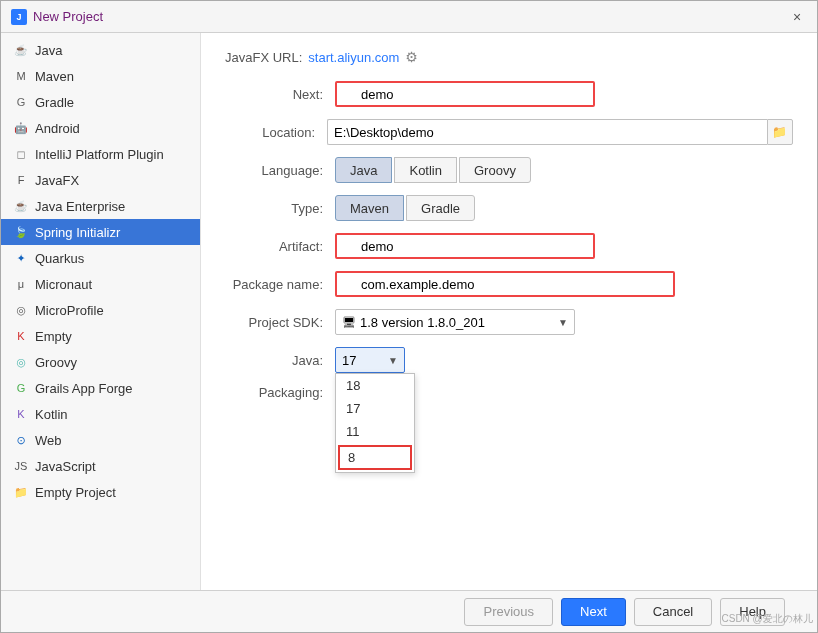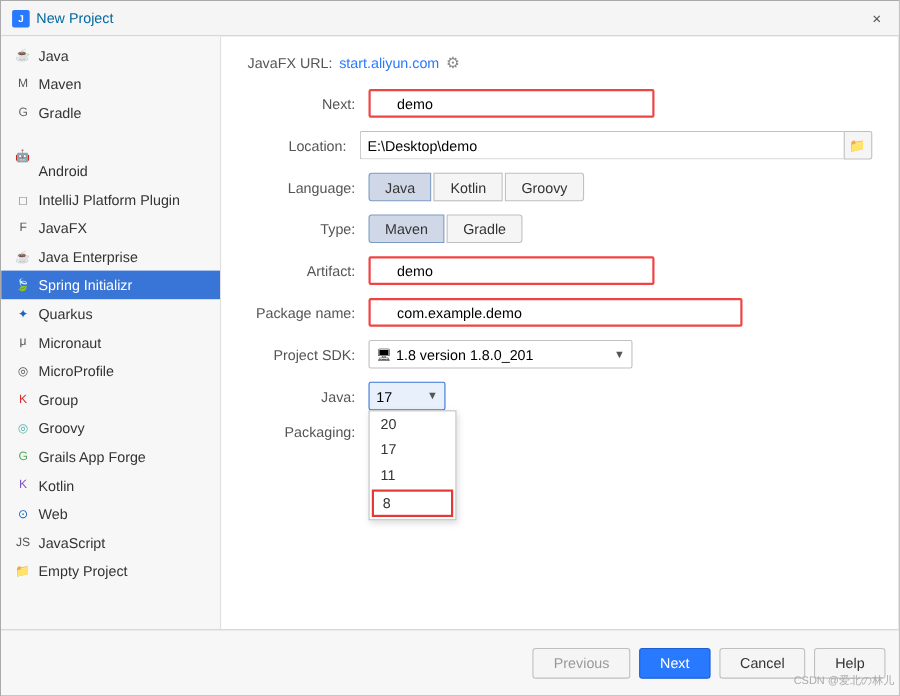--- a/index.html
+++ b/index.html
@@ -36,21 +36,21 @@
       width: 16px;
       height: 16px;
       background: #2979ff;
       border-radius: 2px;
       display: flex; align-items: center; justify-content: center;
       color: white; font-size: 9px; font-weight: bold;
     }
     
     .title-text {
       font-size: 13px;
-      color: #0369a1;
+      color: #701a75;
     }
     
     .close-btn {
       width: 20px; height: 20px;
       display: flex; align-items: center; justify-content: center;
       cursor: pointer;
       color: #555;
       font-size: 14px;
     }
     
@@ -238,27 +238,27 @@
     
     .dropdown-item.outlined {
       border: 2px solid #e53935;
       margin: 2px;
       width: calc(100% - 4px);
       padding: 3px 8px;
     }
     
     .footer {
       border-top: 1px solid #d0d0d0;
-      padding: 10px 12px;
+      padding: 10px 32px;
       display: flex;
       align-items: center;
       justify-content: flex-end;
       gap: 8px;
       background: #f7f7f7;
-      height: 60px;
+      height: 42px;
     }
     
     .btn {
       height: 28px;
       padding: 0 18px;
       border-radius: 3px;
       font-size: 13px;
       cursor: pointer;
       border: 1px solid #c0c0c0;
       background: #f5f5f5;
@@ -328,21 +328,21 @@
         <div class="sidebar-item">
           <span class="sidebar-icon icon-maven">M</span>
           <span style="font-size: 13px;">Maven</span>
         </div>
         <div class="sidebar-item">
           <span class="sidebar-icon icon-gradle">G</span>
           <span style="font-size: 13px;">Gradle</span>
         </div>
         <div class="sidebar-item">
           <span class="sidebar-icon icon-android">🤖</span>
-          <span style="font-size: 13px; margin-top: 28px;">Android</span>
+          <span style="font-size: 13px;">Android</span>
         </div>
         <div class="sidebar-item">
           <span class="sidebar-icon icon-intellij">◻</span>
           <span style="font-size: 13px;">IntelliJ Platform Plugin</span>
         </div>
         <div class="sidebar-item">
           <span class="sidebar-icon icon-javafx">F</span>
           <span style="font-size: 13px;">JavaFX</span>
         </div>
         <div class="sidebar-item">
@@ -360,21 +360,21 @@
         <div class="sidebar-item">
           <span class="sidebar-icon icon-micronaut">μ</span>
           <span style="font-size: 13px;">Micronaut</span>
         </div>
         <div class="sidebar-item">
           <span class="sidebar-icon icon-microprofile">◎</span>
           <span style="font-size: 13px;">MicroProfile</span>
         </div>
         <div class="sidebar-item">
           <span class="sidebar-icon icon-ktor">K</span>
-          <span style="font-size: 13px;">Group</span>
+          <span style="font-size: 13px;">Empty</span>
         </div>
         <div class="sidebar-item">
           <span class="sidebar-icon icon-groovy">◎</span>
           <span style="font-size: 13px;">Groovy</span>
         </div>
         <div class="sidebar-item">
           <span class="sidebar-icon icon-grails">G</span>
           <span style="font-size: 13px;">Grails App Forge</span>
         </div>
         <div class="sidebar-item">
@@ -457,21 +457,21 @@
 
       <div class="form-row">
         <span class="form-label">Java:</span>
         <div class="java-dropdown-container">
           <div class="java-select">
             <span>17</span>
             <span style="font-size:10px; color:#555;">▼</span>
           </div>
 
           <div class="dropdown-menu">
-            <div class="dropdown-item">20</div>
+            <div class="dropdown-item">18</div>
             <div class="dropdown-item">17</div>
             <div class="dropdown-item">11</div>
             <div class="dropdown-item outlined">8</div>
           </div>
         </div>
       </div>
 
       <div class="form-row">
         <span class="form-label">Packaging:</span>
         <div class="btn-group">

